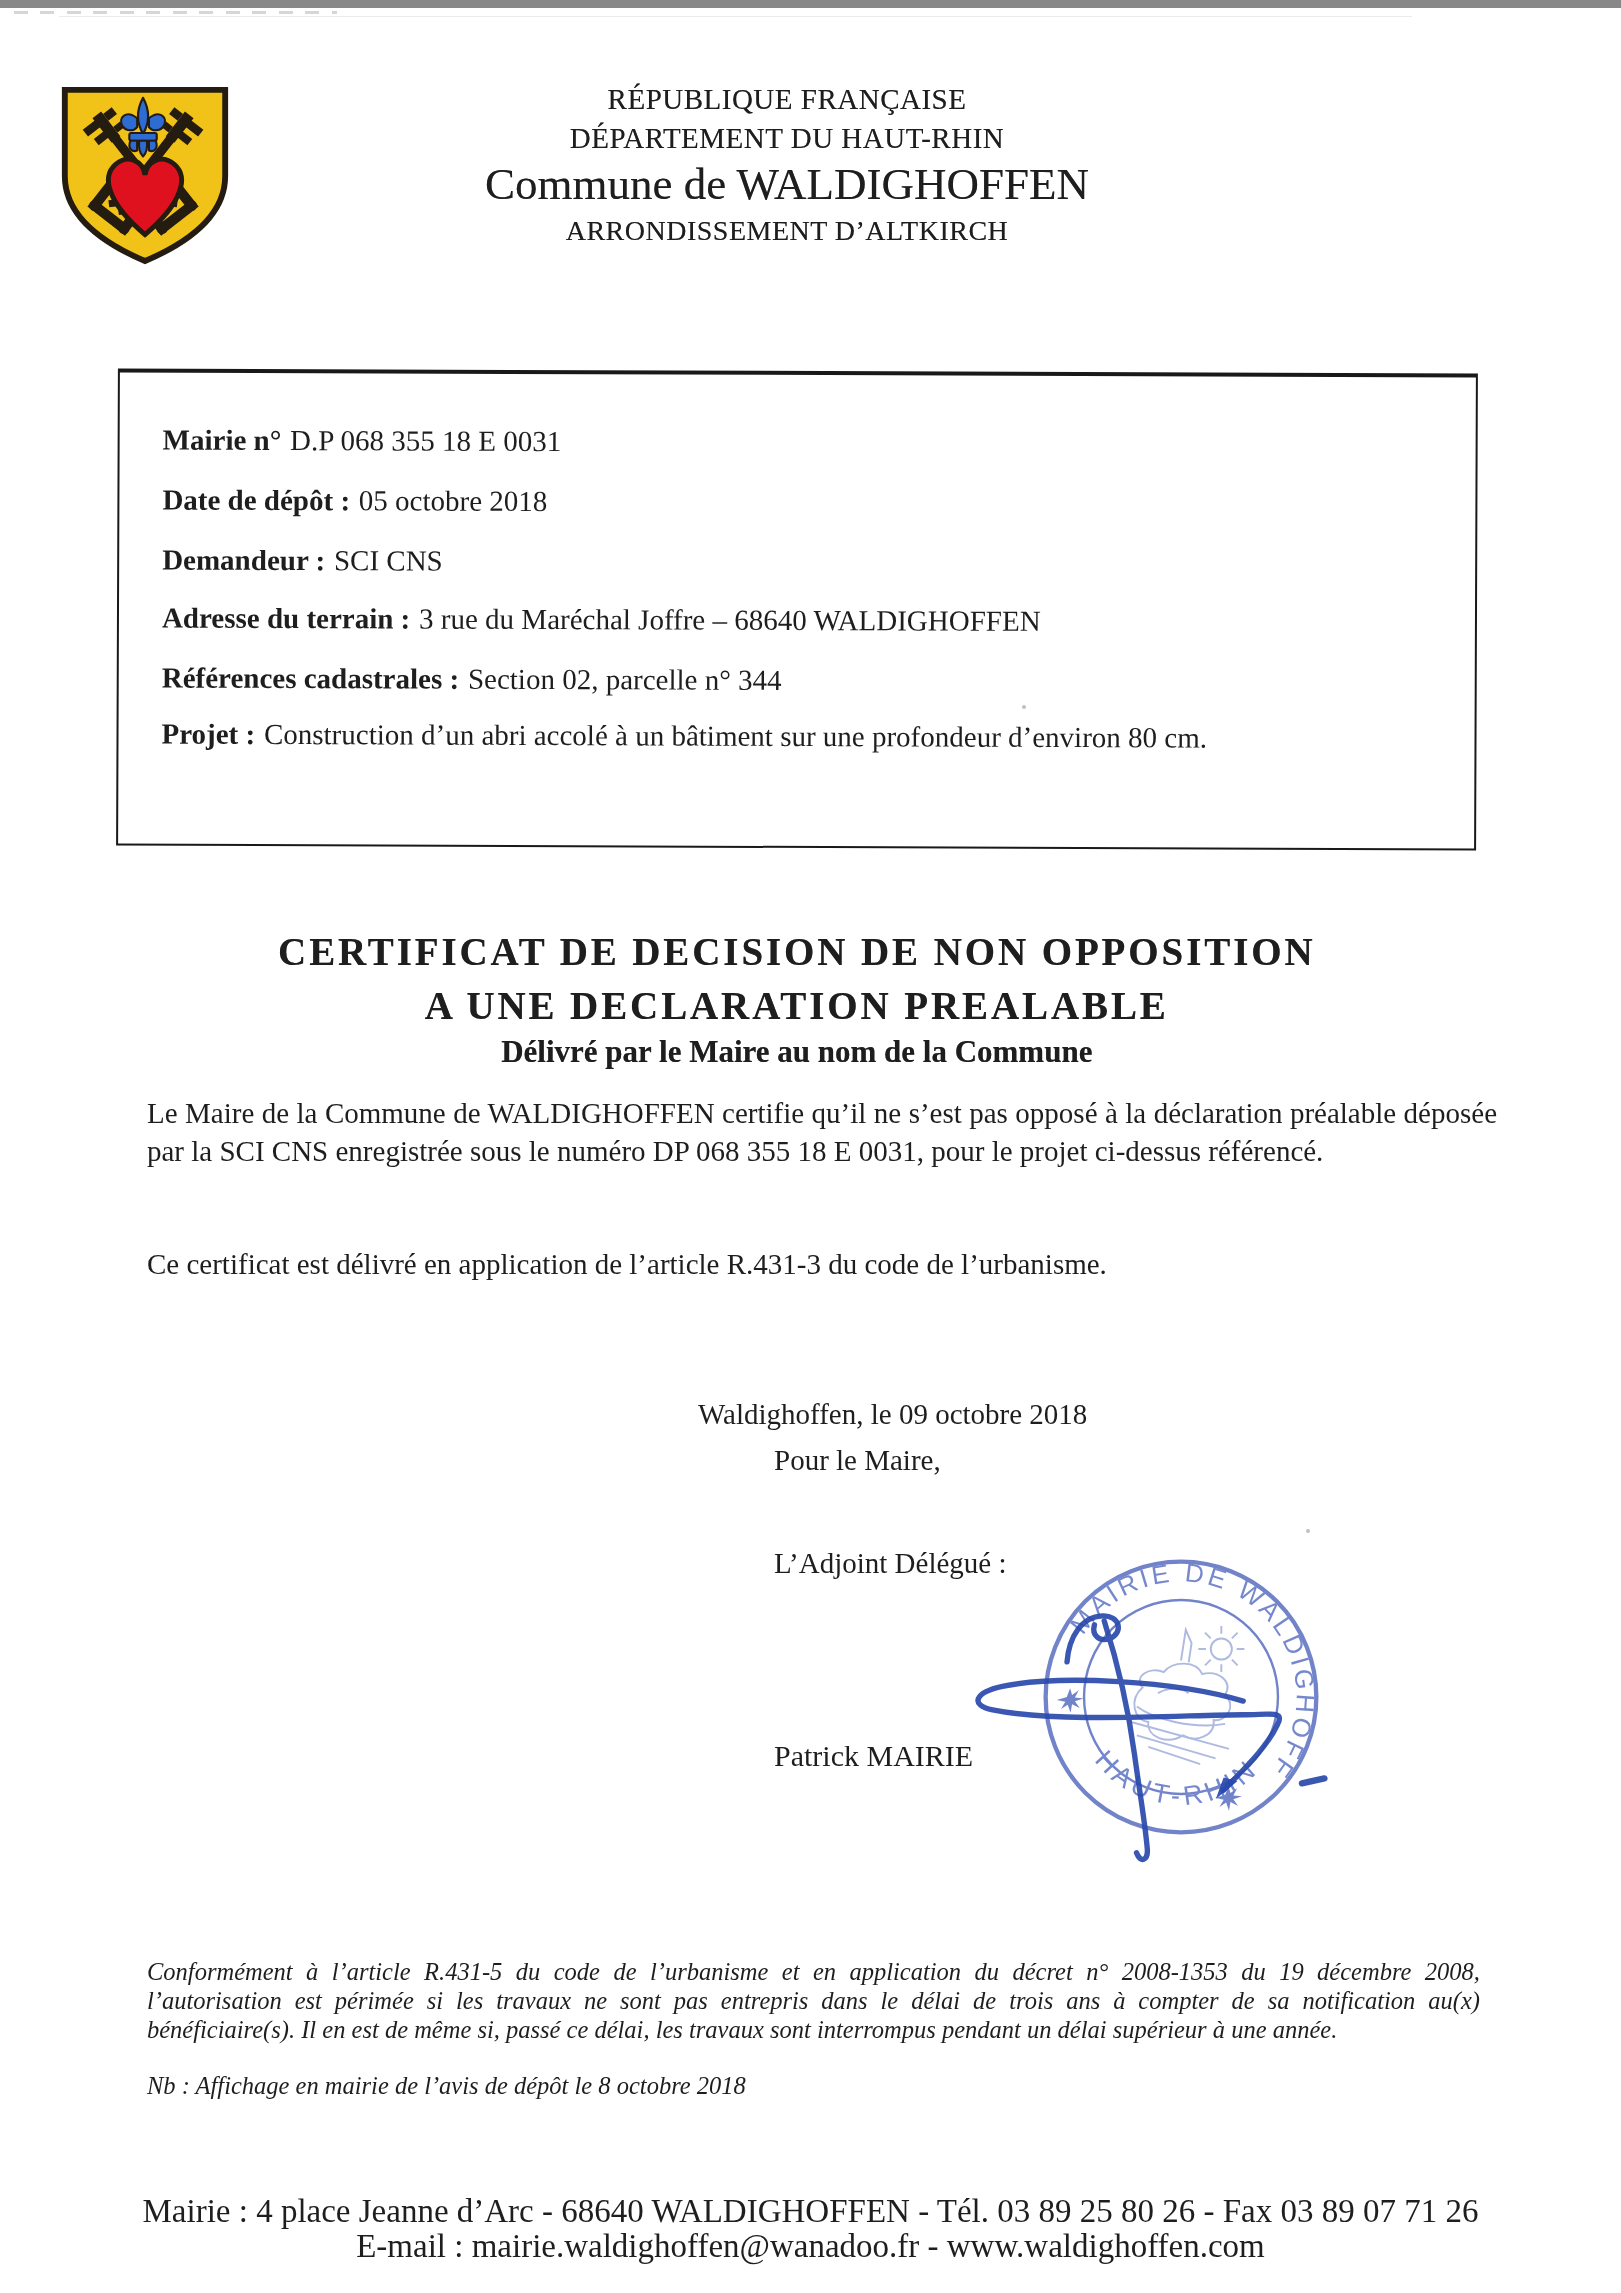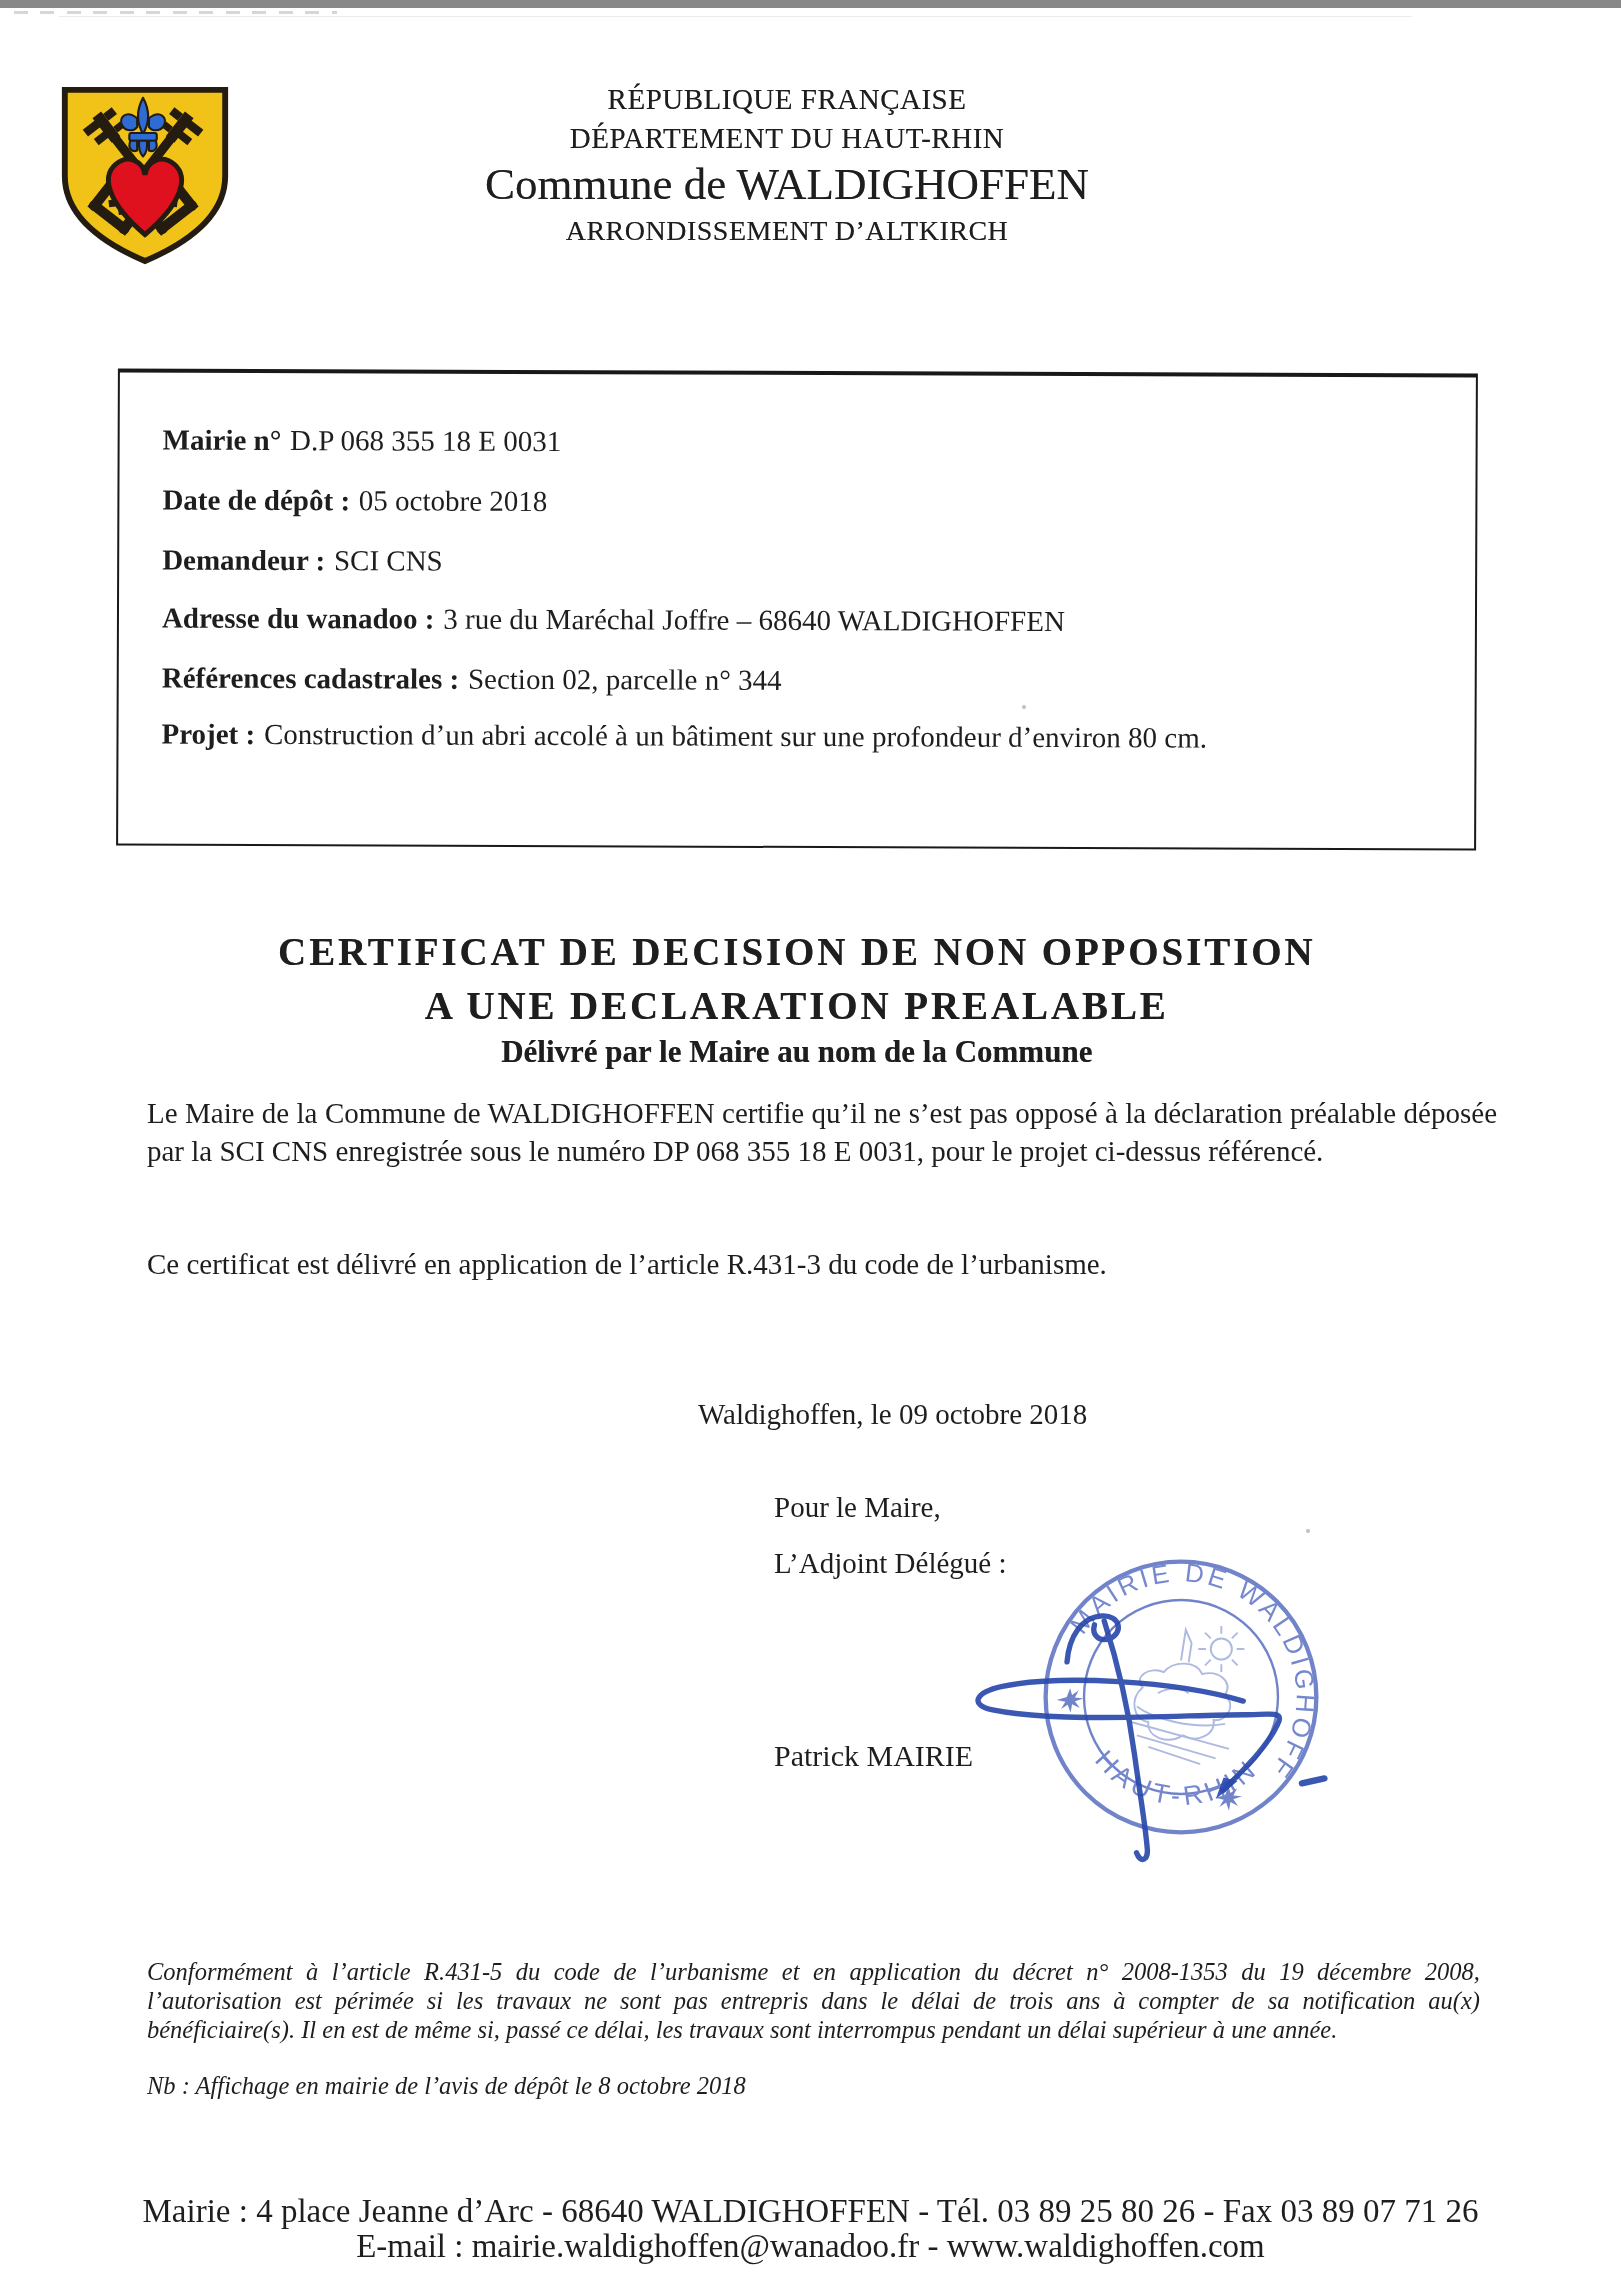--- a/index.html
+++ b/index.html
@@ -120,42 +120,42 @@
     <div class="drow" style="top:51px;">
       <span class="lbl">Mairie n°</span><span>D.P 068 355 18 E 0031</span>
     </div>
     <div class="drow" style="top:111px;">
       <span class="lbl">Date de dépôt :</span><span>05 octobre 2018</span>
     </div>
     <div class="drow" style="top:171px;">
       <span class="lbl">Demandeur :</span><span>SCI CNS</span>
     </div>
     <div class="drow" style="top:229px;">
-      <span class="lbl">Adresse du wanadoo :</span><span>3 rue du Maréchal Joffre – 68640 WALDIGHOFFEN</span>
+      <span class="lbl">Adresse du terrain :</span><span>3 rue du Maréchal Joffre – 68640 WALDIGHOFFEN</span>
     </div>
     <div class="drow" style="top:289px;">
       <span class="lbl">Références cadastrales :</span><span>Section 02, parcelle n° 344</span>
     </div>
     <div class="drow" style="top:345px;">
       <span class="lbl">Projet :</span><span>Construction d’un abri accolé à un bâtiment sur une profondeur d’environ 80 cm.</span>
     </div>
   </div>
 
   <div class="abs titleblock txtshadow">
     <div class="t1">CERTIFICAT DE DECISION DE NON OPPOSITION</div>
     <div class="t2">A UNE DECLARATION PREALABLE</div>
     <div class="t3">Délivré par le Maire au nom de la Commune</div>
   </div>
 
   <div class="abs para" style="top:1086px;">Le Maire de la Commune de WALDIGHOFFEN certifie qu’il ne s’est pas opposé à la déclaration préalable déposée par la SCI CNS enregistrée sous le numéro DP 068 355 18 E 0031, pour le projet ci-dessus référencé.</div>
   <div class="abs para" style="top:1237px;">Ce certificat est délivré en application de l’article R.431-3 du code de l’urbanisme.</div>
 
   <div class="abs dateline">Waldighoffen, le 09 octobre 2018</div>
 
-  <div class="abs sig" style="top:1483px;text-align:center;">Pour le Maire,</div>
+  <div class="abs sig" style="top:1436px;text-align:center;">Pour le Maire,</div>
   <div class="abs sig" style="top:1539px;">L’Adjoint Délégué :</div>
   <div class="abs signame">Patrick MAIRIE</div>
 
   <div class="abs stamp">
     <svg width="288" height="288" viewBox="0 0 300 300">
       <defs>
         <path id="arcTop" d="M 46.1 90 A 120 120 0 1 1 241.9 227.1" fill="none"></path>
         <path id="arcBottom" d="M 53 206 A 112 112 0 0 0 236 222" fill="none"></path>
       </defs>
       <g opacity="0.85">

